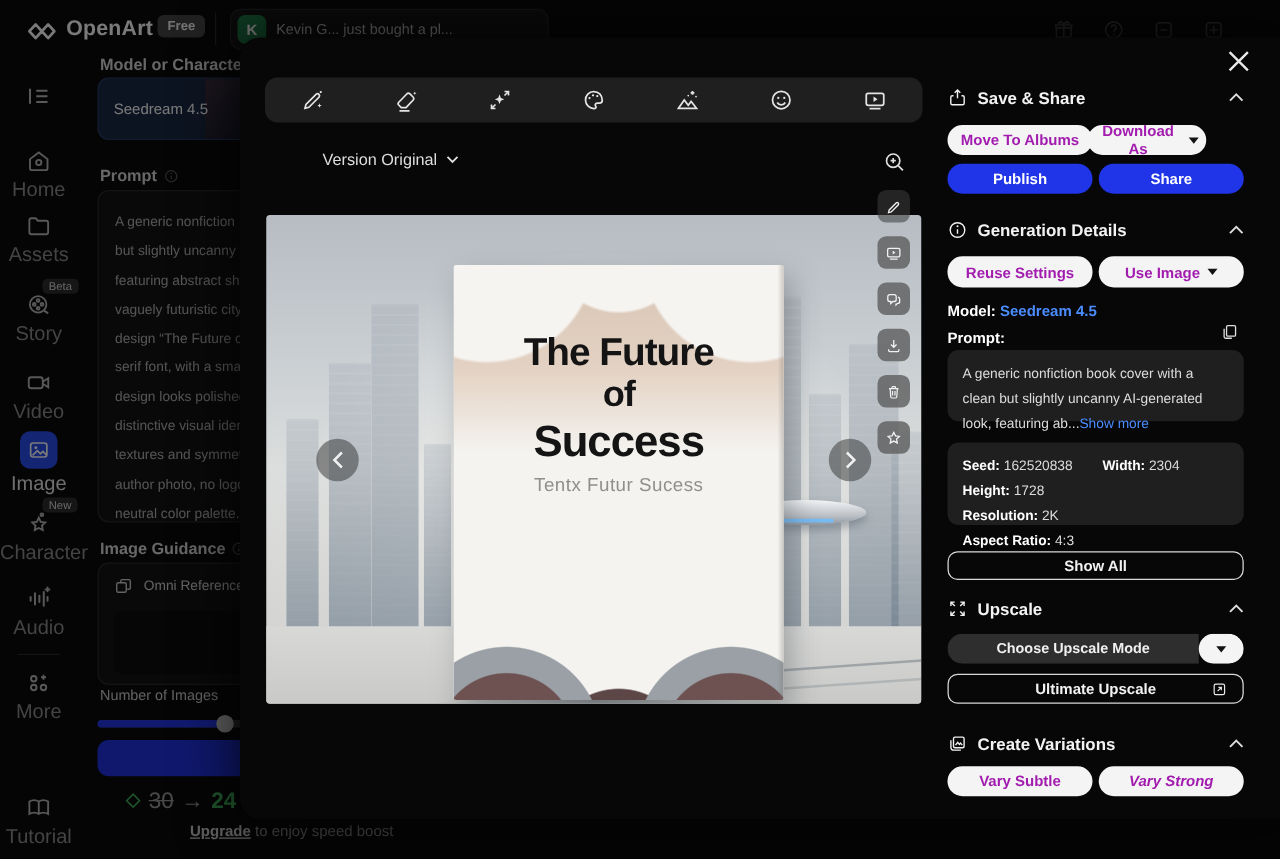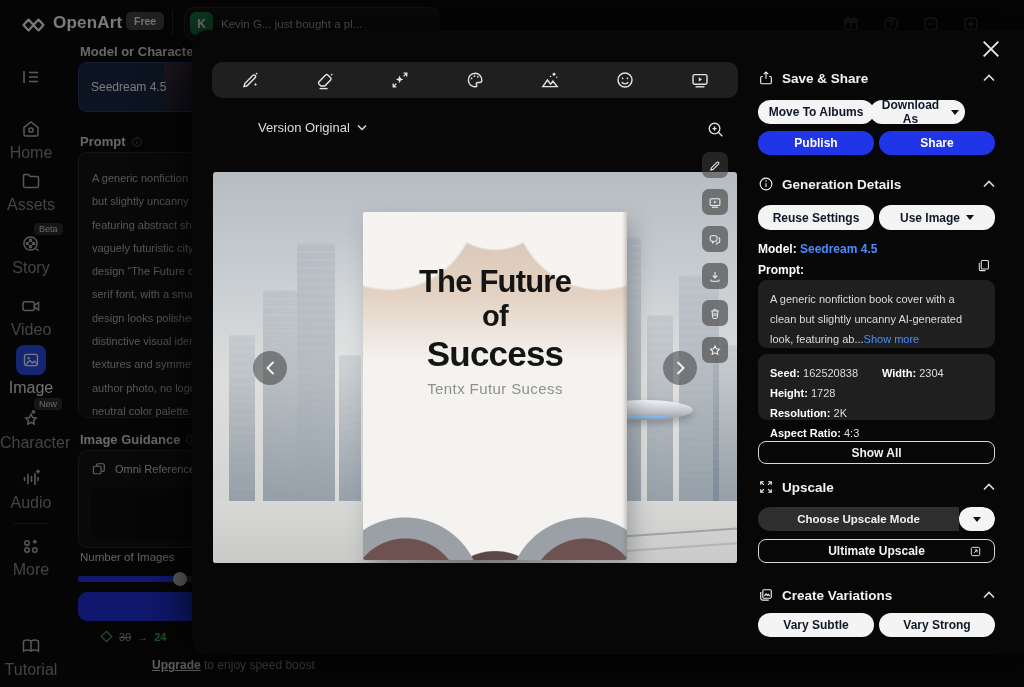--- a/index.html
+++ b/index.html
@@ -31,21 +31,21 @@
          border-radius:9px;display:flex;align-items:center;padding:0 12px;font-size:12px;color:#fff;}
   .model-thumb{position:absolute;right:0;top:0;bottom:0;width:42%;border-radius:0 8px 8px 0;
          background:linear-gradient(135deg,#3a2e3e 10%,#151d2e 80%);}
   .lp-box{background:#141414;border:1px solid #2b2b2b;border-radius:9px;}
   .p-line{font-size:11px;color:#b3b3b3;line-height:23.3px;white-space:nowrap;}
   .slider-track{height:6px;border-radius:3px;background:#3a3a3a;position:relative;}
   .slider-fill{position:absolute;left:0;top:0;bottom:0;width:88%;background:#2438e8;border-radius:3px;}
   .slider-knob{position:absolute;top:-4px;left:calc(88% - 7px);width:14px;height:14px;
          border-radius:50%;background:#c9c9c9;}
   .gen-btn{background:#2032e4;border-radius:9px;}
-  .credits{display:flex;align-items:center;gap:6px;font-size:11px;}
+  .credits{display:flex;align-items:center;gap:6px;font-size:18px;}
   .strike{color:#9a9a9a;text-decoration:line-through;}
   .green{color:#3fae5a;font-weight:bold;}
   .upgrade-line{font-size:12px;color:#8f8f8f;}
   .upgrade-line b{color:#c9c9c9;text-decoration:underline;}
   
   .scrim{position:absolute;inset:0;background:rgba(0,0,0,.52);}
   .modal{position:absolute;left:192px;top:30px;right:-14px;bottom:32px;background:#070707;
          border-radius:16px;box-shadow:0 0 50px rgba(0,0,0,.85);}
   .toolbar{position:absolute;left:20px;top:32px;width:526px;height:36px;background:#1f1f1f;
          border-radius:10px;display:flex;align-items:center;justify-content:space-around;color:#e4e4e4;}
@@ -90,21 +90,21 @@
         background:rgba(62,62,62,.55);display:flex;align-items:center;justify-content:center;color:#efefef;}
   .float-btn{position:absolute;left:510px;width:26px;height:26px;border-radius:7px;
         background:rgba(92,92,92,.8);display:flex;align-items:center;justify-content:center;color:#f2f2f2;border:none;}
   
   .panel{position:absolute;left:566px;top:0;width:237px;height:100%;}
   .sec-h{position:absolute;left:0;right:0;display:flex;align-items:center;gap:8px;
         font-size:13.5px;font-weight:bold;color:#f2f2f2;}
   .sec-h .chev{margin-left:auto;}
   .btn{border:none;border-radius:12px;font-size:12px;font-weight:bold;display:flex;
         align-items:center;justify-content:center;gap:6px;cursor:pointer;position:absolute;height:24px;}
-  .btn-white{background:#f4f4f4;color:#0f172a;}
+  .btn-white{background:#f4f4f4;color:#a21caf;}
   .btn-blue{background:#2135e8;color:#fff;}
   .btn-outline{background:none;border:1px solid #d9d9d9;color:#f2f2f2;border-radius:8px;}
   .tri{width:0;height:0;border-left:4px solid transparent;border-right:4px solid transparent;
         border-top:5px solid #121212;}
   .kv{font-size:12px;color:#fff;font-weight:bold;}
   .kv .link{color:#4b8dff;font-weight:bold;}
   .dark-box{position:absolute;left:0;width:237px;background:#1f1f1f;border-radius:9px;
         padding:9px 12px;box-sizing:border-box;font-size:11px;color:#dcdcdc;line-height:20px;}
   .dark-box b{color:#fff;}
   .link2{color:#4b8dff;}
@@ -559,21 +559,21 @@
       </div>
 
       <div class="abs kv" style="top:233px;">Prompt:</div>
       <button class="close-x" style="left:218px;top:228px;padding:0;">
         <svg width="15" height="15" viewBox="0 0 20 20" fill="none" stroke="#e0e0e0" stroke-width="1.4">
             <rect x="7" y="3.4" width="9.6" height="11.2" rx="1.4"></rect>
             <path d="M4.4 6.6 v8.6 a1.6 1.6 0 0 0 1.6 1.6 h6.6"></path>
           </svg>
       </button>
 
-      <div class="dark-box" style="top:250px;height:68px;">
+      <div class="dark-box" style="top:250px;height:57px;">
         <span>A generic nonfiction book cover with a clean but slightly uncanny AI-generated look, featuring ab...</span><span class="link2">Show more</span>
       </div>
 
       <div class="dark-box" style="top:324px;height:66px;">
         <div style="position:relative;">
           <b>Seed:</b>
           <span>162520838</span>
           <span style="position:absolute;left:112px;top:0;">
             <b>Width:</b>
             <span>2304</span>
@@ -631,19 +631,19 @@
         <span class="chev">
             <svg width="12" height="8" viewBox="0 0 12 8" fill="none" stroke="#dcdcdc" stroke-width="1.6">
               <path d="M1 6.5 L6 1.5 11 6.5"></path>
             </svg>
           </span>
       </div>
 
       <button class="btn btn-white" style="left:0;top:583px;width:116px;">
           <span>Vary Subtle</span>
         </button>
-      <button class="btn btn-white" style="left:121px;top:583px;width:116px;">
+      <button class="btn btn-white" style="left:121px;top:583px;width:116px;font-style:italic;">
           <span>Vary Strong</span>
         </button>
 
     </div>
   </div>
 </div>
 
 </body></html>

